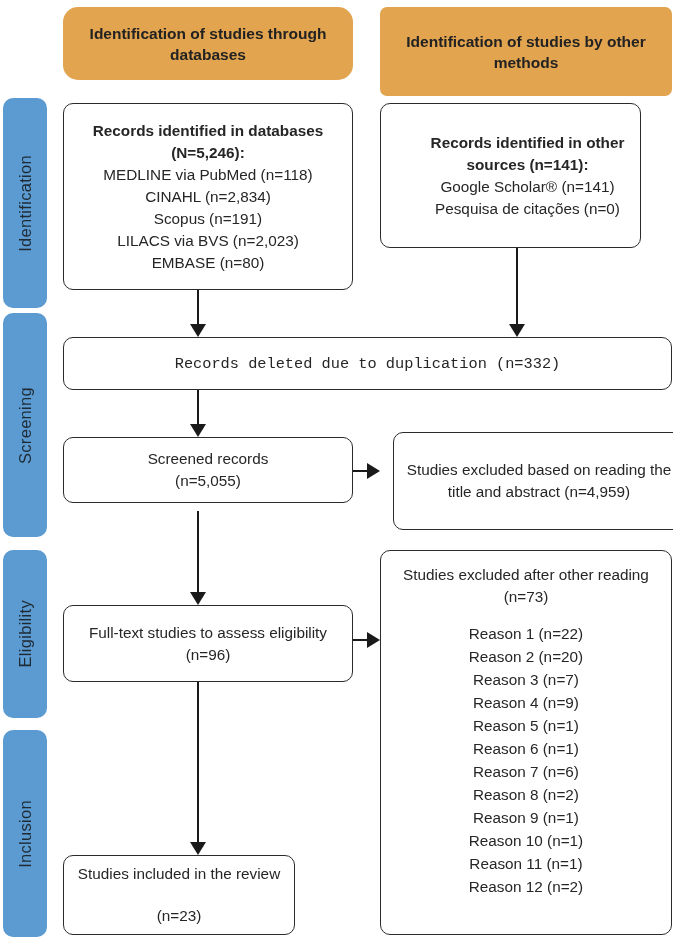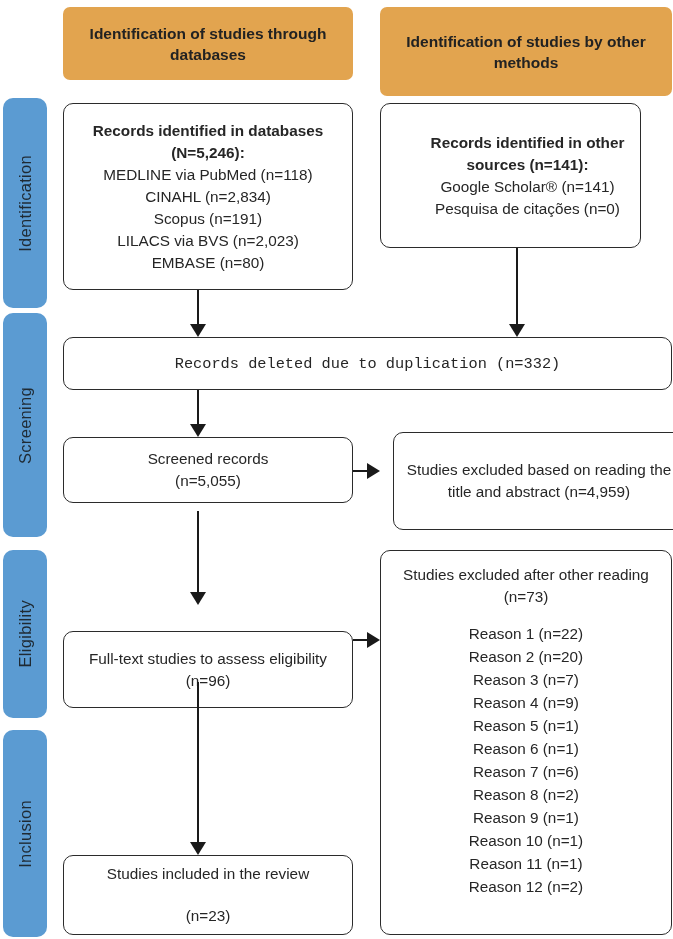--- a/index.html
+++ b/index.html
@@ -49,21 +49,21 @@
     position:absolute;width:0;height:0;
     border-top:8px solid transparent;border-bottom:8px solid transparent;
     border-left:13px solid #1a1a1a;
   }
 </style>
 </head>
 <body>
 
 <div class="diagram">
 
-  <div class="hdr" style="left:63px;top:7px;width:290px;height:73px;">
+  <div class="hdr" style="left:63px;top:7px;width:290px;height:73px;border-radius:15px;">
     <span>Identification of studies through databases</span>
   </div>
   <div class="hdr" style="left:380px;top:7px;width:292px;height:89px;">
     <span>Identification of studies by other methods</span>
   </div>
 
   <div class="side" style="top:98px;height:210px;">
     <span>Identification</span>
   </div>
   <div class="side" style="top:313px;height:224px;">
@@ -101,21 +101,21 @@
 
   <div class="box" style="left:63px;top:437px;width:290px;height:66px;">
     <div>Screened records</div>
     <div>(n=5,055)</div>
   </div>
 
   <div class="box" style="left:380px;top:432px;width:292px;height:98px;margin-left:13px;">
     <div>Studies excluded based on reading the title and abstract (n=4,959)</div>
   </div>
 
-  <div class="box" style="left:63px;top:631px;width:290px;height:77px;">
+  <div class="box" style="left:63px;top:605px;width:290px;height:77px;">
     <div>Full-text studies to assess eligibility</div>
     <div>(n=96)</div>
   </div>
 
   <div class="box top-align" style="left:380px;top:550px;width:292px;height:385px;">
     <div>Studies excluded after other reading</div>
     <div>(n=73)</div>
     <div class="reasons">
         <div>Reason 1 (n=22)</div>
         <div>Reason 2 (n=20)</div>
@@ -125,21 +125,21 @@
         <div>Reason 6 (n=1)</div>
         <div>Reason 7 (n=6)</div>
         <div>Reason 8 (n=2)</div>
         <div>Reason 9 (n=1)</div>
         <div>Reason 10 (n=1)</div>
         <div>Reason 11 (n=1)</div>
         <div>Reason 12 (n=2)</div>
       </div>
   </div>
 
-  <div class="box" style="left:63px;top:855px;width:290px;height:80px;gap:20px;">
+  <div class="box" style="left:63px;top:855px;width:232px;height:80px;gap:20px;">
     <div>Studies included in the review</div>
     <div>(n=23)</div>
   </div>
 
   <div>
     <div class="vline" style="left:197px;top:290px;height:35px;"></div>
     <div class="head-down" style="left:190px;top:324px;"></div>
   </div>
 
   <div>

